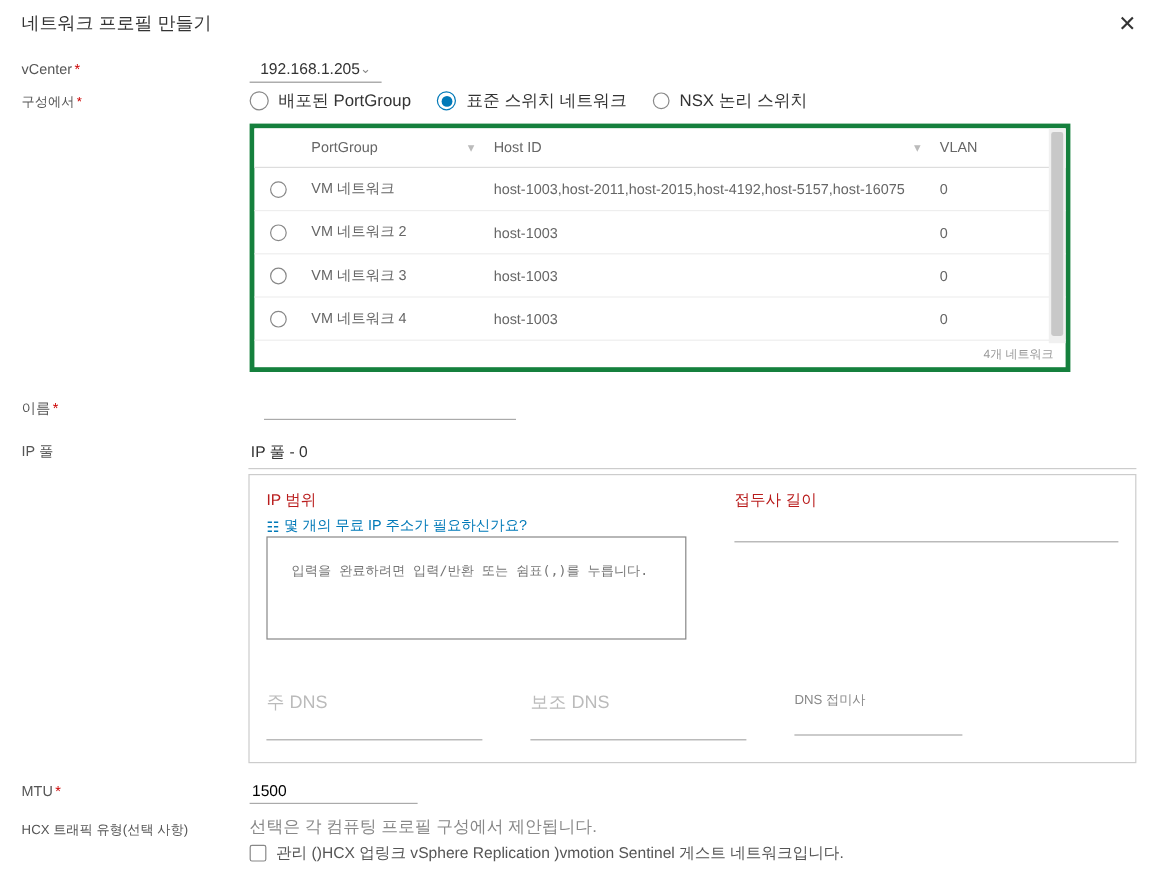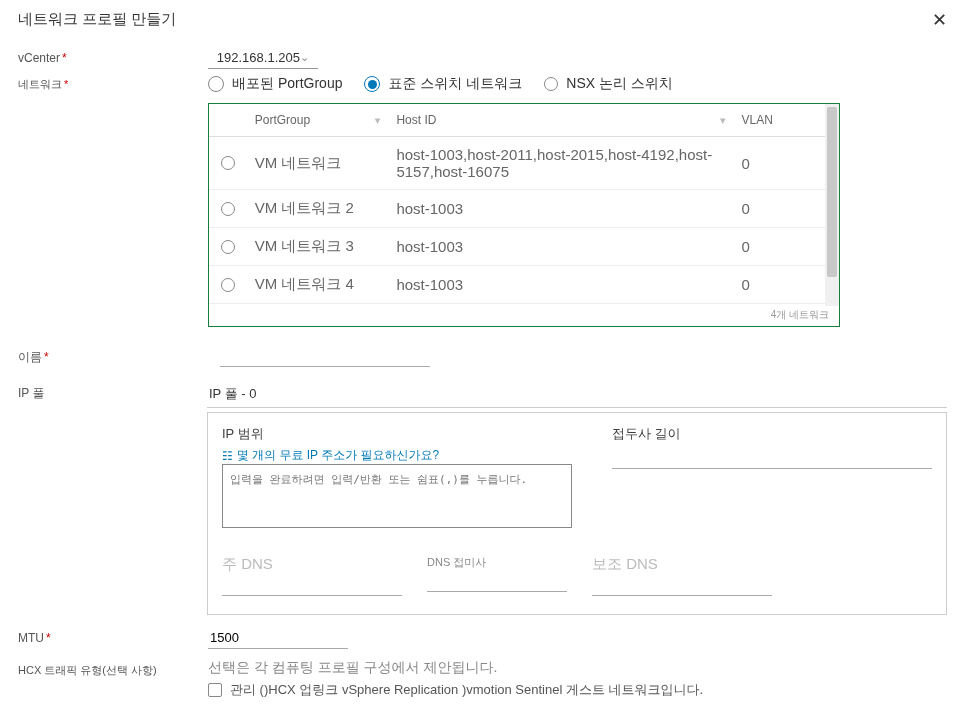--- a/index.html
+++ b/index.html
@@ -46,61 +46,61 @@
     }
     .dropdown-underline { border-bottom: 1px solid #999; }
     .chevron-down { font-size: 11px; color: #888; }
     .radio-row { display:flex; align-items:center; gap: 22px; padding: 2px 0 10px 0; }
     .radio-wrap { display:flex; align-items:center; gap:8px; cursor:pointer; font-size:14px; color:#333;}
     .radio { width:16px; height:16px; border:1.5px solid #888; border-radius:50%; display:inline-block; position:relative; }
     .radio.checked { border-color:#0079b8; }
     .radio.checked::after { content:""; position:absolute; inset:2.5px; background:#0079b8; border-radius:50%; }
     .radio.small { width:14px; height:14px; }
     .table-box {
-      border: 1px solid #15803d;
-      width: 632px;
+      border: 4px solid #15803d;
+      width: 684px;
       position: relative;
     }
     .table-head {
       display:flex;
       background:#fff;
       border-bottom: 1px solid #ddd;
       font-size:12px;
       color:#666;
       font-weight: 500;
     }
     .th, .td { padding: 9px 8px; display:flex; align-items:center; }
     .col-sel { width: 40px; justify-content:center; }
     .col-pg { width: 155px; position:relative; }
     .col-host { width: 380px; position:relative; }
     .col-vlan { width: 115px; position:relative; }
     .filter-icon { position:absolute; right:8px; color:#bbb; font-size:11px; cursor:pointer; }
     .table-body { }
-    .tr { display:flex; border-bottom:1px solid #eee; font-size:15px; color:#666; }
+    .tr { display:flex; border-bottom:1px solid #eee; font-size:12px; color:#666; }
     .tr .td.col-pg { color:#666; }
     .tr .td.col-host { color:#666; }
     .tr .td.col-vlan { color:#666;}
     .table-footer { text-align:right; padding:4px 10px; font-size:10px; color:#999; }
     .scrollbar { position:absolute; right:0; top:0; bottom:20px; width:14px; background:#f0f0f0; }
     .scrollbar-thumb { position:absolute; left:2px; right:2px; top:3px; height:170px; background:#c8c8c8; border-radius:2px; }
     .text-input {
       border:none; border-bottom: 1px solid #aaa;
       width: 210px; font-size:13px; padding: 3px 0;
       outline:none;
     }
     .ip-pool-header { border-bottom:1px solid #ccc; padding: 4px 2px; font-size:13px; width: 740px; }
     .ip-grid { border: 1px solid #ccc; width:740px; padding: 12px 14px 18px; margin-top:4px; }
     .ip-grid-row { display:flex; gap: 30px; }
     .ip-col { flex:1; }
     .ip-col-small { width: 140px; }
-    .ip-col label { font-size:13px; color:#404040; display:block; margin-bottom: 4px;}
+    .ip-col label { font-size:13px; color:#b91c1c; display:block; margin-bottom: 4px;}
     .ip-link { color:#0079b8; font-size:12px; cursor:pointer; display:flex; align-items:center; gap:4px; }
-    .ip-textarea { width: 350px; height: 64px; border:1px solid #888; font-size:11px; padding:7px; color:#aaa; resize:none; outline:none; }
+    .ip-textarea { width: 350px; height: 86px; border:1px solid #888; font-size:11px; padding:20px; color:#aaa; resize:none; outline:none; }
     .ip-input { border:none; border-bottom:1px solid #aaa; width:100%; padding:3px 0; outline:none; font-size:13px; }
-    .dns-row { display:flex; gap: 25px; margin-top: 24px;}
+    .dns-row { display:flex; gap: 40px; margin-top: 40px;}
     .dns-col { }
     .dns-col label { font-size: 15px; color:#bbb; display:block; }
     .dns-col-small label { font-size: 11px; color:#888; }
     .dns-input { border:none; border-bottom:1px solid #aaa; width: 180px; padding:3px 0; outline:none;}
     .mtu-input { border:none; border-bottom:1px solid #aaa; width: 140px; font-size:13px; padding:3px 2px; outline:none; }
     .traffic-note { color:#888; font-size:14px; margin-bottom:4px; }
     .chk-row { display:flex; gap:8px; align-items:center; font-size:13px; color:#555; }
     .chk { width:14px; height:14px; border:1.5px solid #888; border-radius:2px; display:inline-block; cursor:pointer;}
     .calc-icon { color:#0079b8; font-size:12px; }
   </style>
@@ -123,21 +123,21 @@
     <div class="form-field">
       <div class="dropdown dropdown-underline">
         <span>192.168.1.205</span>
         <span class="chevron-down">⌄</span>
       </div>
     </div>
   </div>
 
   <div class="form-row">
     <div class="form-label form-label-small">
-      <span>네트워크</span><span class="req">*</span>
+      <span>구성에서</span><span class="req">*</span>
     </div>
     <div class="form-field">
       <div class="radio-row">
         <div class="radio-wrap">
           <span class="radio"></span>
           <span>배포된 PortGroup</span>
         </div>
         <div class="radio-wrap">
           <span class="radio checked"></span>
           <span>표준 스위치 네트워크</span>
@@ -234,27 +234,27 @@
           <div class="ip-col ip-col-small">
             <label>접두사 길이</label>
             <input class="ip-input" style="">
           </div>
         </div>
         <div class="dns-row">
           <div class="dns-col">
             <label>주 DNS</label>
             <input class="dns-input" style="">
           </div>
+          <div class="dns-col">
+            <label>보조 DNS</label>
+            <input class="dns-input" style="">
+          </div>
           <div class="dns-col dns-col-small">
             <label style="font-size:11px;">DNS 접미사</label>
             <input class="dns-input" style="width: 140px;">
-          </div>
-          <div class="dns-col">
-            <label>보조 DNS</label>
-            <input class="dns-input" style="">
           </div>
         </div>
       </div>
     </div>
   </div>
 
   <div class="form-row" style="margin-top:12px;">
     <div class="form-label">
       <span>MTU</span><span class="req">*</span>
     </div>

